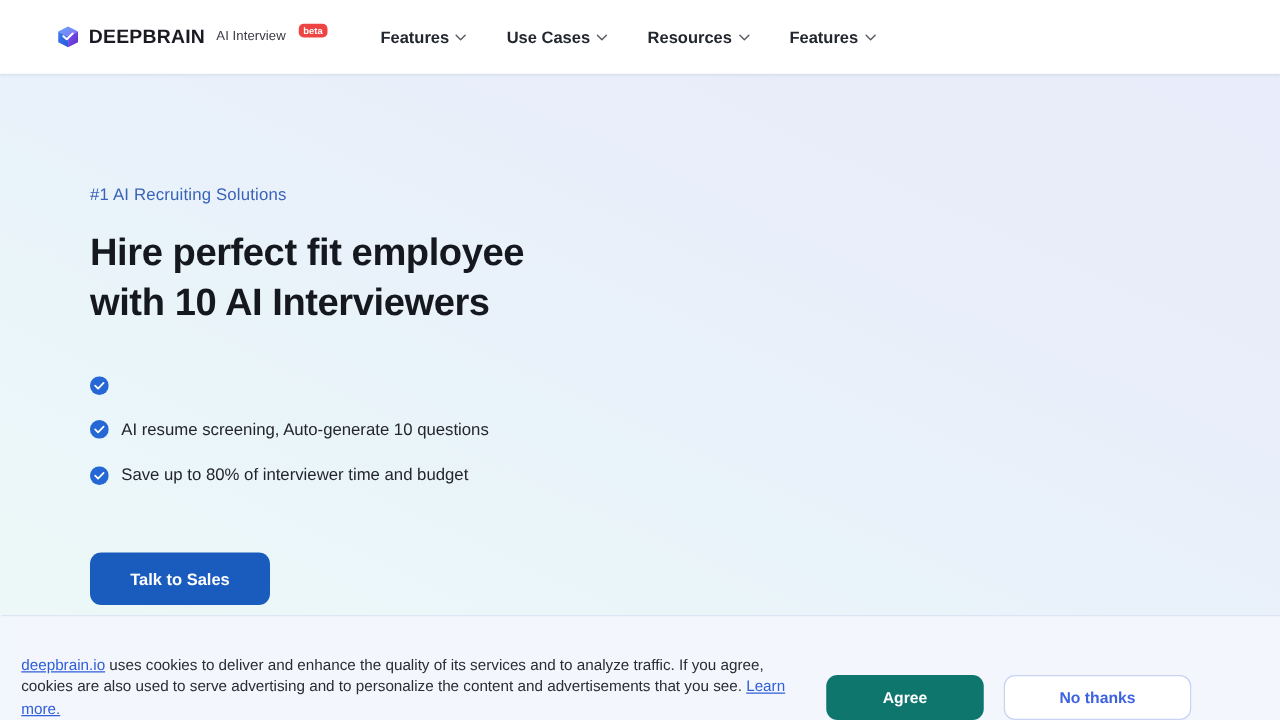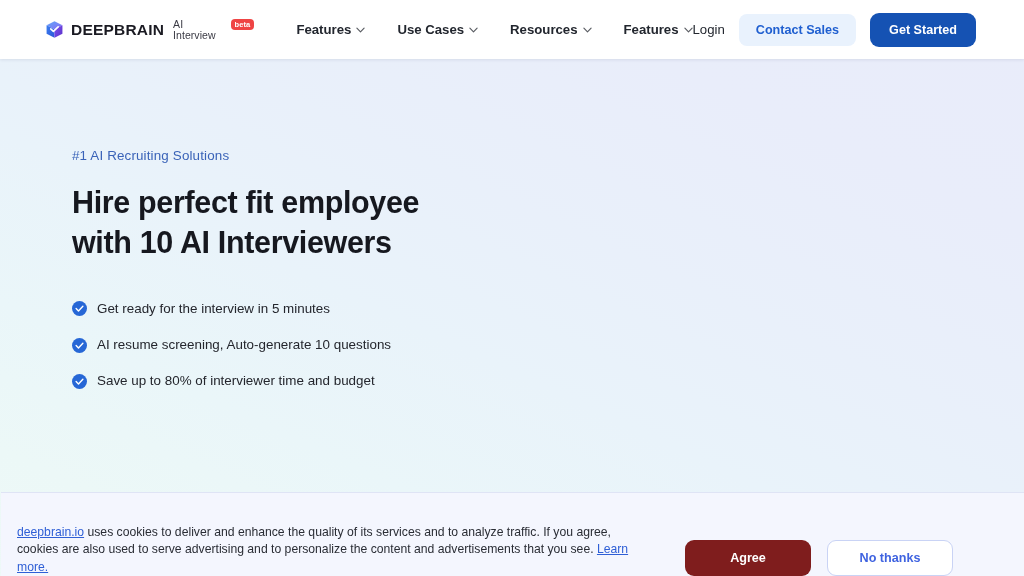--- a/index.html
+++ b/index.html
@@ -227,37 +227,37 @@
     cursor: pointer;
   }
   .cookie-actions {
     display: flex;
     align-items: center;
     margin-left: auto;
     margin-right: 72px;
     gap: 16px;
   }
   .btn-agree {
-    background: #7f1d1d;
+    background: #0f766e;
     color: #ffffff;
     font-size: 12.6px;
     font-weight: bold;
     width: 126px;
     height: 36px;
     border-radius: 9px;
     border: none;
     cursor: pointer;
     font-family: inherit;
   }
   .btn-nothanks {
     background: #ffffff;
     color: #3f63e0;
     font-size: 12.6px;
     font-weight: bold;
-    width: 126px;
+    width: 150px;
     height: 36px;
     border-radius: 9px;
     border: 1.2px solid #c9d3f5;
     cursor: pointer;
     font-family: inherit;
   }
 </style>
 </head>
 <body>
 
@@ -311,61 +311,56 @@
         </svg>
       </div>
       <div class="nav-item">
         <span>Features</span>
         <svg class="chev" viewBox="0 0 10 6">
           <path d="M1 1 L5 5 L9 1" stroke="#22262e" stroke-width="1.3" fill="none" stroke-linecap="round" stroke-linejoin="round"></path>
         </svg>
       </div>
     </nav>
 
-    <div class="nav-right">
-      <span class="login-link">Login</span>
-      <button class="btn-contact">Contact Sales</button>
-      <button class="btn-getstarted">Get Started</button>
-    </div>
 
   </header>
 
   <main class="hero">
 
     <div class="eyebrow">#1 AI Recruiting Solutions</div>
 
     <h1 class="headline">
       <span>Hire perfect fit employee</span><br>
       <span>with 10 AI Interviewers</span>
     </h1>
 
     <ul class="bullets">
       <li class="bullet">
         <svg class="check-icon" viewBox="0 0 16 16">
           <circle cx="8" cy="8" r="8" fill="#2667d6"></circle>
           <path d="M4.4 8.1 L6.9 10.6 L11.6 5.6" stroke="#ffffff" stroke-width="1.5" fill="none" stroke-linecap="round" stroke-linejoin="round"></path>
         </svg>
-        <span class="bullet-text">Get ready for the interview in 5 minutes</span>
       </li>
       <li class="bullet">
         <svg class="check-icon" viewBox="0 0 16 16">
           <circle cx="8" cy="8" r="8" fill="#2667d6"></circle>
           <path d="M4.4 8.1 L6.9 10.6 L11.6 5.6" stroke="#ffffff" stroke-width="1.5" fill="none" stroke-linecap="round" stroke-linejoin="round"></path>
         </svg>
         <span class="bullet-text">AI resume screening, Auto-generate 10 questions</span>
       </li>
       <li class="bullet">
         <svg class="check-icon" viewBox="0 0 16 16">
           <circle cx="8" cy="8" r="8" fill="#2667d6"></circle>
           <path d="M4.4 8.1 L6.9 10.6 L11.6 5.6" stroke="#ffffff" stroke-width="1.5" fill="none" stroke-linecap="round" stroke-linejoin="round"></path>
         </svg>
         <span class="bullet-text">Save up to 80% of interviewer time and budget</span>
       </li>
     </ul>
 
+    <button class="btn-talk">Talk to Sales</button>
 
   </main>
 
   <div class="cookie-bar">
 
     <p class="cookie-text">
       <span class="cookie-link">deepbrain.io</span><span> uses cookies to deliver and enhance the quality of its services and to analyze traffic. If you agree, cookies are also used to serve advertising and to personalize the content and advertisements that you see. </span><span class="cookie-link">Learn more.</span>
     </p>
 
     <div class="cookie-actions">

